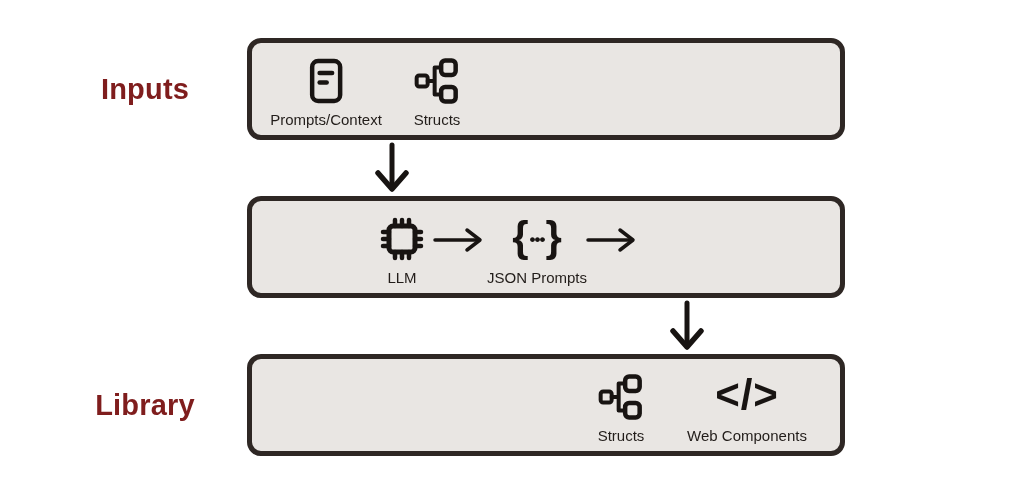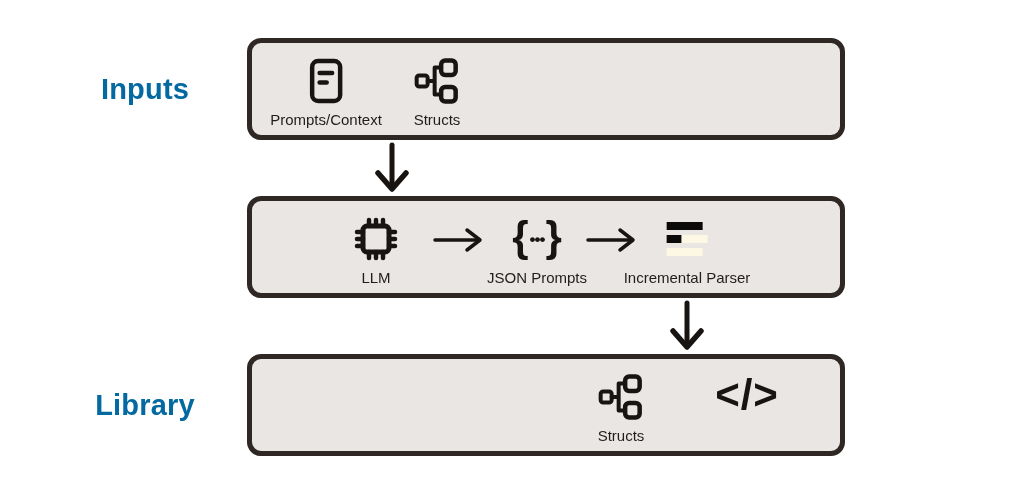--- a/index.html
+++ b/index.html
@@ -14,21 +14,21 @@
   }
   .row-label {
     position: absolute;
     left: 40px;
     width: 210px;
     display: flex;
     align-items: center;
     justify-content: center;
     font-size: 29px;
     font-weight: 700;
-    color: #0369a1;
+    color: #7f1d1d;
     letter-spacing: 0.2px;
   }
   .box {
     position: absolute;
     left: 247px;
     width: 598px;
     height: 102px;
     box-sizing: border-box;
     background: #e9e6e3;
     border: 5px solid #2e2724;
@@ -132,21 +132,21 @@
   </div>
 
   <div class="v-arrow" style="left:372px; top:142px;">
     <svg width="40" height="52" viewBox="0 0 40 52" fill="none" stroke="currentColor">
       <line x1="20" y1="3" x2="20" y2="44" stroke-width="5" stroke-linecap="round"></line>
       <polyline points="6,31 20,47 34,31" stroke-width="5.5" stroke-linecap="round" stroke-linejoin="round"></polyline>
     </svg>
   </div>
 
   <div class="box" style="top:196px;">
-    <div class="group" style="left:124px;">
+    <div class="group" style="left:150px;">
       <div class="icon-slot">
         <svg width="48" height="48" viewBox="0 0 48 48" fill="none" stroke="currentColor">
           <rect x="11" y="11" width="26" height="26" rx="4" stroke-width="5"></rect>
           <g stroke-width="4.5" stroke-linecap="round">
             <line x1="17" y1="5" x2="17" y2="11"></line>
               <line x1="24" y1="5" x2="24" y2="11"></line>
               <line x1="31" y1="5" x2="31" y2="11"></line>
             <line x1="17" y1="37" x2="17" y2="43"></line>
               <line x1="24" y1="37" x2="24" y2="43"></line>
               <line x1="31" y1="37" x2="31" y2="43"></line>
@@ -180,37 +180,20 @@
       <div class="item-label">JSON Prompts</div>
     </div>
 
     <div class="h-arrow" style="left:360px;">
       <svg width="54" height="30" viewBox="0 0 54 30" fill="none" stroke="currentColor">
         <line x1="3" y1="15" x2="46" y2="15" stroke-width="3.5" stroke-linecap="round"></line>
         <polyline points="35,5 48,15 35,25" stroke-width="3.5" stroke-linecap="round" stroke-linejoin="round"></polyline>
       </svg>
     </div>
 
-    <div class="group" style="left:435px;">
-      <div class="icon-slot">
-        <div class="parser-icon">
-          <div class="bar-row">
-              <div class="bar black" style="width:36px;"></div>
-            </div>
-          <div class="bar-row">
-              <div class="bar black" style="width:15px;"></div>
-              <div class="bar cream" style="width:26px;"></div>
-            </div>
-          <div class="bar-row">
-              <div class="bar cream" style="width:36px;"></div>
-            </div>
-        </div>
-      </div>
-      <div class="item-label">Incremental Parser</div>
-    </div>
   </div>
 
   <div class="v-arrow" style="left:667px; top:300px;">
     <svg width="40" height="52" viewBox="0 0 40 52" fill="none" stroke="currentColor">
       <line x1="20" y1="3" x2="20" y2="44" stroke-width="5" stroke-linecap="round"></line>
       <polyline points="6,31 20,47 34,31" stroke-width="5.5" stroke-linecap="round" stroke-linejoin="round"></polyline>
     </svg>
   </div>
 
   <div class="box" style="top:354px;">
@@ -222,16 +205,17 @@
           <rect x="27.5" y="2.5" width="14.5" height="14.5" rx="4" stroke-width="4.5"></rect>
           <rect x="27.5" y="29" width="14.5" height="14.5" rx="4" stroke-width="4.5"></rect>
         </svg>
       </div>
       <div class="item-label">Structs</div>
     </div>
     <div class="group" style="left:495px;">
       <div class="icon-slot">
         <div class="code-icon">&lt;/&gt;</div>
       </div>
+      <div class="item-label">Web Components</div>
     </div>
   </div>
 
 </div>
 
 </body></html>

